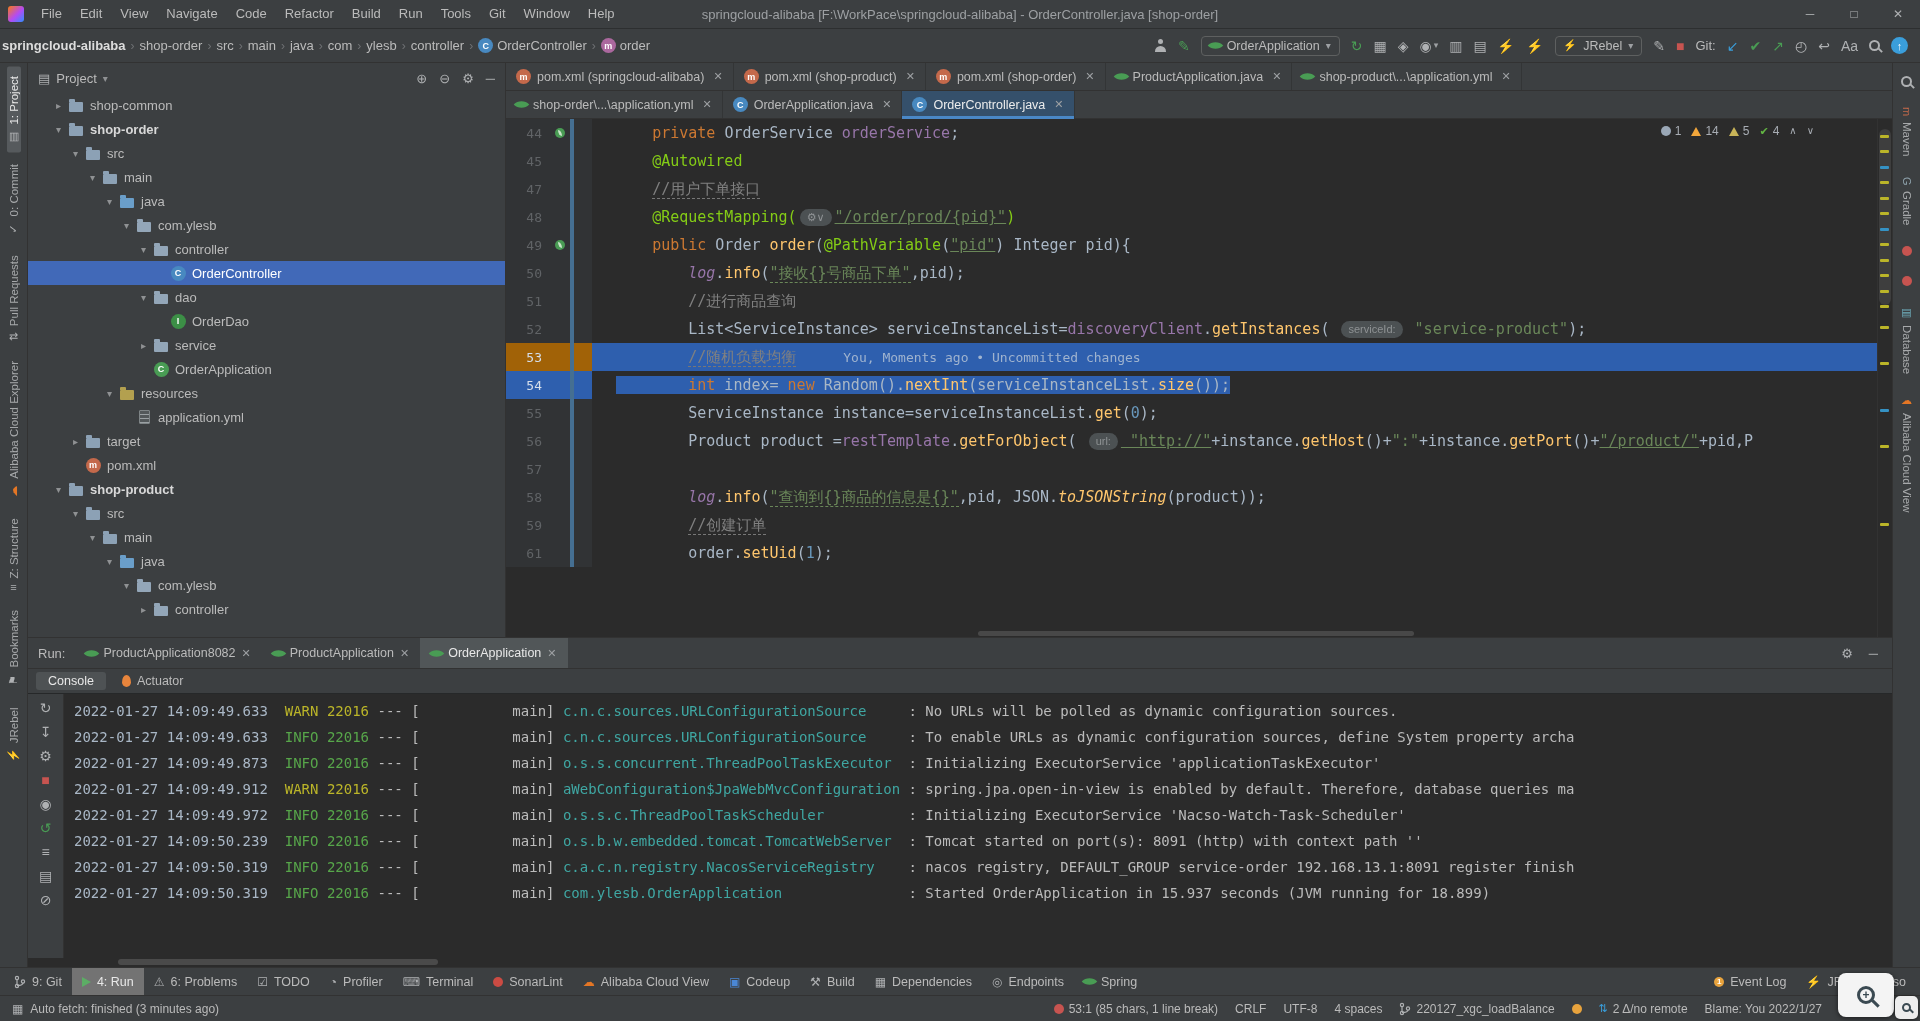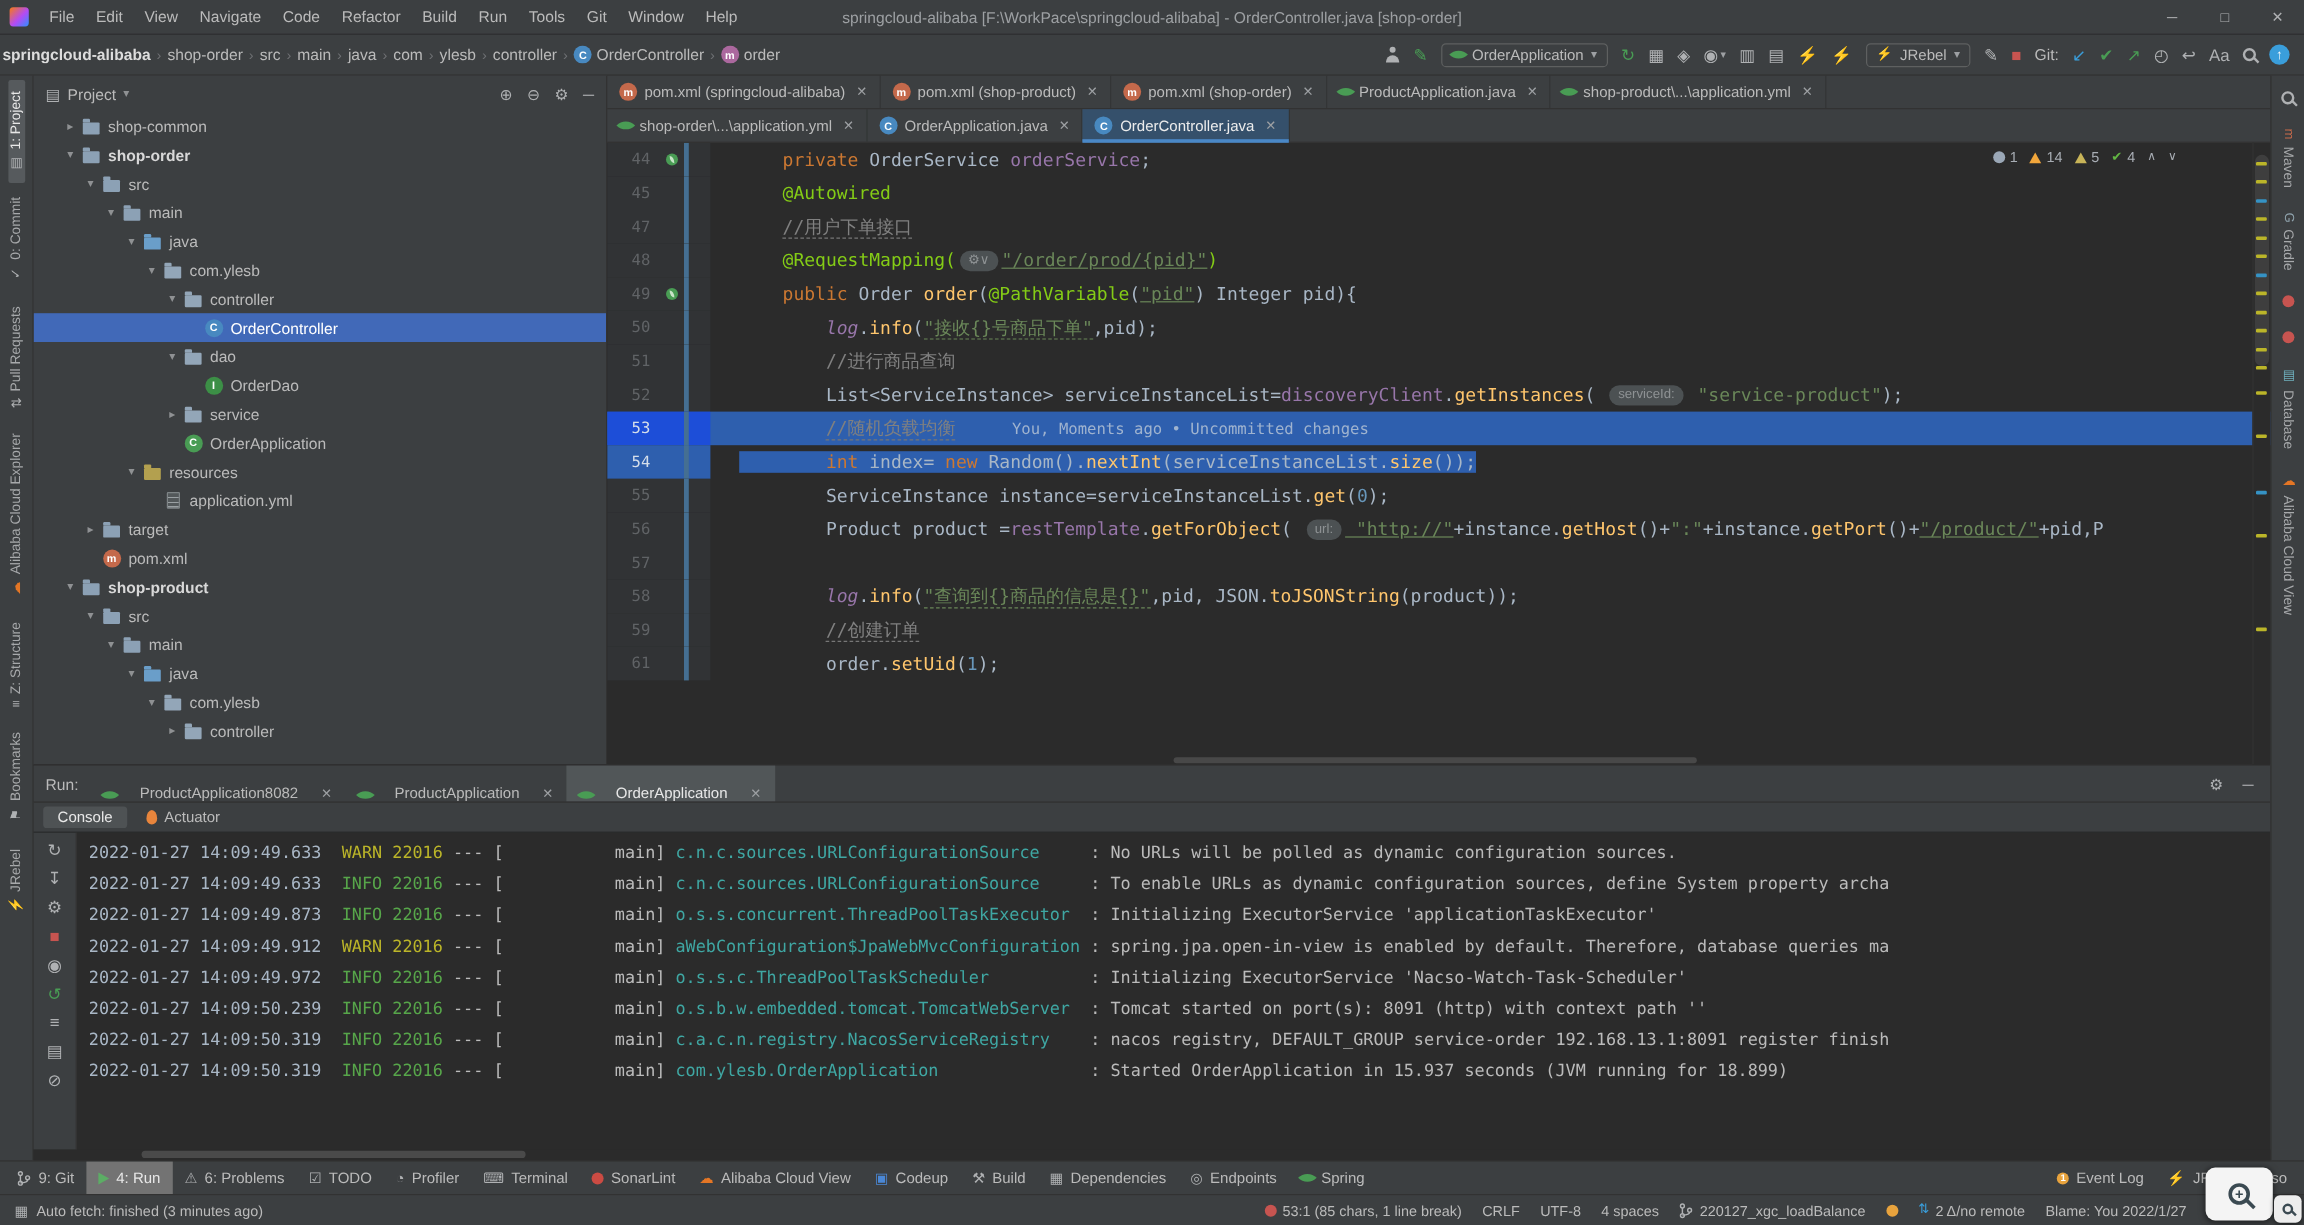--- a/index.html
+++ b/index.html
@@ -67,49 +67,49 @@
   .editor-body{flex:1;position:relative;overflow:hidden;font-family:"DejaVu Sans Mono","Liberation Mono",monospace;font-size:15px}
   .code-line{height:28px;display:flex;white-space:pre}
   .gut{flex:0 0 86px;display:flex;align-items:center;background:#313335}
   .gut .ln{flex:0 0 44px;text-align:right;color:#606366;font-size:13px;padding-right:8px;font-family:"DejaVu Sans Mono",monospace}
   .gut .gic{flex:0 0 20px;display:flex;justify-content:center}
   .gut .gbar{flex:0 0 4px;height:100%;background:#456F92}
   .beanico{width:10px;height:10px;border-radius:50%;background:#499C54;position:relative}
   .beanico::after{content:"";position:absolute;left:3px;top:2px;width:4px;height:6px;background:#C9E4C9;border-radius:0 100% 0 100%}
   .code-text{padding-left:24px;line-height:28px;color:#A9B7C6}
   .code-line.selfull{background:#2E5FAE}
-  .code-line.selfull .gut{background:#1d4ed8}
+  .code-line.selfull .gut{background:#a16207}
   .code-line.selfull .gut .ln{color:#D5DEEA}
   .gut.gsel{background:#2E5FAE}
   .gut.gsel .ln{color:#D5DEEA}
   .selbox{background:#2E5FAE}
   .tk-k{color:#CC7832}.tk-p{color:#A9B7C6}
   .tk-s,.tk-su,.tk-sU{color:#6A8759}
   .tk-su{text-decoration:underline}
   .tk-sU{border-bottom:1px dashed #6A8759}
   .tk-c{color:#808080}.tk-cu{color:#808080;border-bottom:1px dashed #777}
-  .tk-a{color:#84cc16}.tk-m,.tk-d{color:#FFC66D}.tk-mi{color:#FFC66D;}
+  .tk-a{color:#84cc16}.tk-m,.tk-d{color:#FFC66D}.tk-mi{color:#FFC66D;font-style:italic}
   .tk-f{color:#9876AA}.tk-fi{color:#9876AA;font-style:italic}
   .tk-n2{color:#6897BB}
   .tk-blame{color:#9FB3CF;font-size:13px}
   .chip{display:inline-block;background:#4C5153;color:#8E9294;border-radius:9px;padding:0 7px;font-size:11px;line-height:17px;vertical-align:middle;font-family:"Liberation Sans",sans-serif;margin:0 3px}
   .inspect{position:absolute;top:5px;right:78px;display:flex;align-items:center;gap:10px;font-size:12px;color:#A8ADB4;font-family:"Liberation Sans",sans-serif}
   .insp-item{display:inline-flex;align-items:center;gap:4px}
   .tri{width:0;height:0;border-left:5px solid transparent;border-right:5px solid transparent;border-bottom:9px solid #F2A63B;display:inline-block}
   .stripe{position:absolute;top:0;right:0;width:15px;bottom:0;background:#2B2B2B;border-left:1px solid #323232}
   .mark{position:absolute;right:3px;width:9px;height:3px;border-radius:1px}
   .vthumb{position:absolute;top:2%;left:1px;right:1px;height:34%;background:rgba(255,255,255,.09);border-radius:6px}
   .ehscroll{position:absolute;left:86px;right:15px;bottom:0;height:6px}
   .ehscroll .thumb{width:34%;margin-left:30%;height:5px;background:rgba(255,255,255,.14);border-radius:3px}
 
   
   .run-panel{flex:0 0 330px;display:flex;flex-direction:column;background:#2B2B2B;border-top:1px solid #323232;min-height:0}
   .run-header{flex:0 0 30px;background:#3C3F41;display:flex;align-items:stretch;padding-left:10px}
   .run-label{color:#BBBBBB;align-self:center;margin-right:10px}
-  .rtab{display:flex;align-items:flex-end;gap:19px;padding:0 11px;font-size:12.5px;color:#BBBBBB;white-space:nowrap}
+  .rtab{display:flex;align-items:center;gap:6px;padding:0 11px;font-size:12.5px;color:#BBBBBB;white-space:nowrap}
   .rtab.active{background:#515658;color:#E8E8E8}
   .rtab .x{color:#9DA0A3;font-size:11px}
   .run-header-right{margin-left:auto;display:flex;align-items:center;gap:16px;padding-right:14px;color:#AFB1B3}
   .run-viewtabs{flex:0 0 26px;background:#3C3F41;border-top:1px solid #323232;border-bottom:1px solid #262829;display:flex;align-items:center;padding-left:8px;gap:4px}
   .vtab{padding:2px 12px;font-size:12.5px;color:#BBBBBB;display:inline-flex;gap:6px;align-items:center;border-radius:3px}
   .vtab.active{background:#4E5254;color:#E8E8E8}
   .run-body{flex:1;display:flex;min-height:0}
   .run-tools{flex:0 0 36px;background:#3C3F41;border-right:1px solid #323232;display:flex;flex-direction:column;align-items:center;padding-top:7px;gap:10px;font-size:14px;color:#AFB1B3}
   .console{flex:1;overflow:hidden;font-family:"DejaVu Sans Mono","Liberation Mono",monospace;font-size:14px;line-height:26px;padding:4px 0 0 10px;white-space:pre;color:#BBBBBB}
   .cl-time{color:#A9B7C6}.cl-warn{color:#BBB529}.cl-info{color:#57A64A}.cl-logger{color:#3FA7A3}.cl-msg{color:#BBBBBB}

